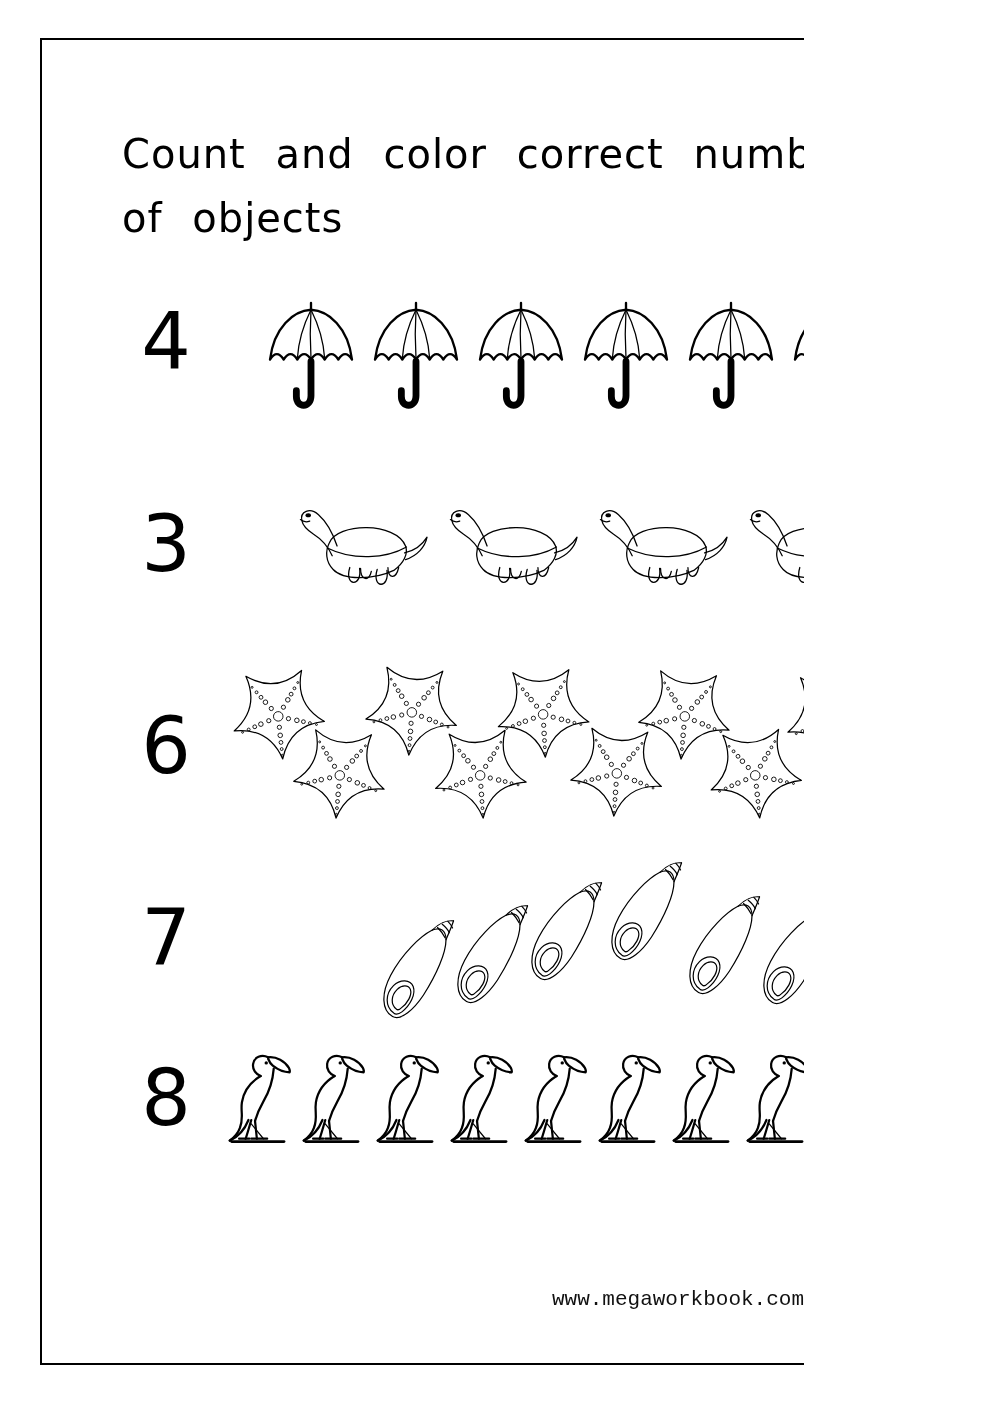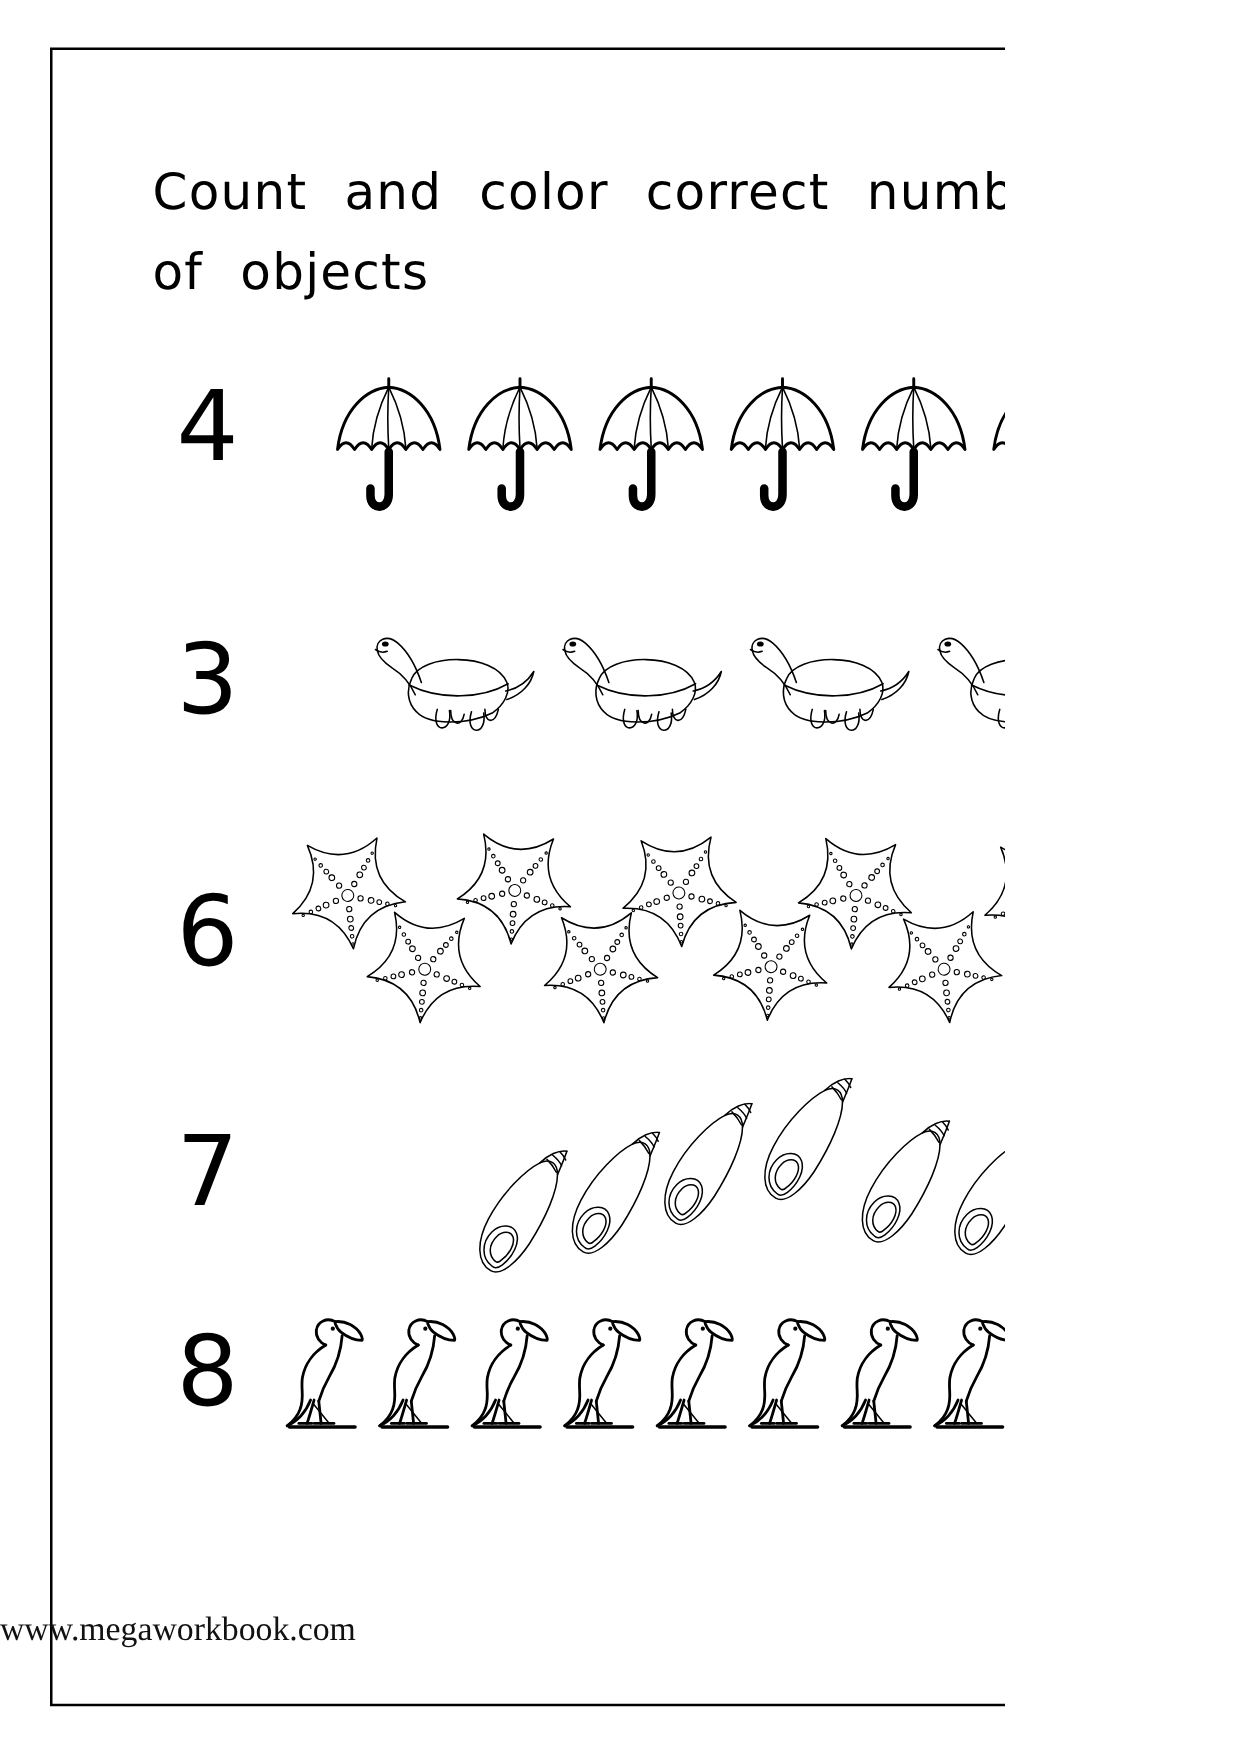--- a/index.html
+++ b/index.html
@@ -56,22 +56,22 @@
   .icon-bird { width:73px; height:93px; }
   .icons-bird { left:226px; top:1052px; gap:1px; }
 
   .num-1 { top:303px; }
   .num-2 { top:505px; }
   .num-3 { top:707px; }
   .num-4 { top:899px; }
   .num-5 { top:1059px; }
 
   .footer {
-    position:absolute; left:0; width:100%; top:1288px; text-align:left;
-    font-family:Liberation Serif, serif; font-size:27px; color:#111;
+    position:absolute; left:0; width:100%; top:1288px; text-align:right;
+    font-family:Liberation Mono, monospace; font-size:21px; color:#111;
   }
   .thin  { fill:none; stroke:#000; stroke-width:1.3; stroke-linecap:round; stroke-linejoin:round; }
   .mid   { fill:none; stroke:#000; stroke-width:2.4; stroke-linecap:round; stroke-linejoin:round; }
   .bold7 { fill:none; stroke:#000; stroke-width:7;   stroke-linecap:round; stroke-linejoin:round; }
   .dots  { fill:none; stroke:#000; stroke-width:0.9; }
   .inkfill { fill:#000; stroke:none; }
 </style>
 </head>
 <body>
 

